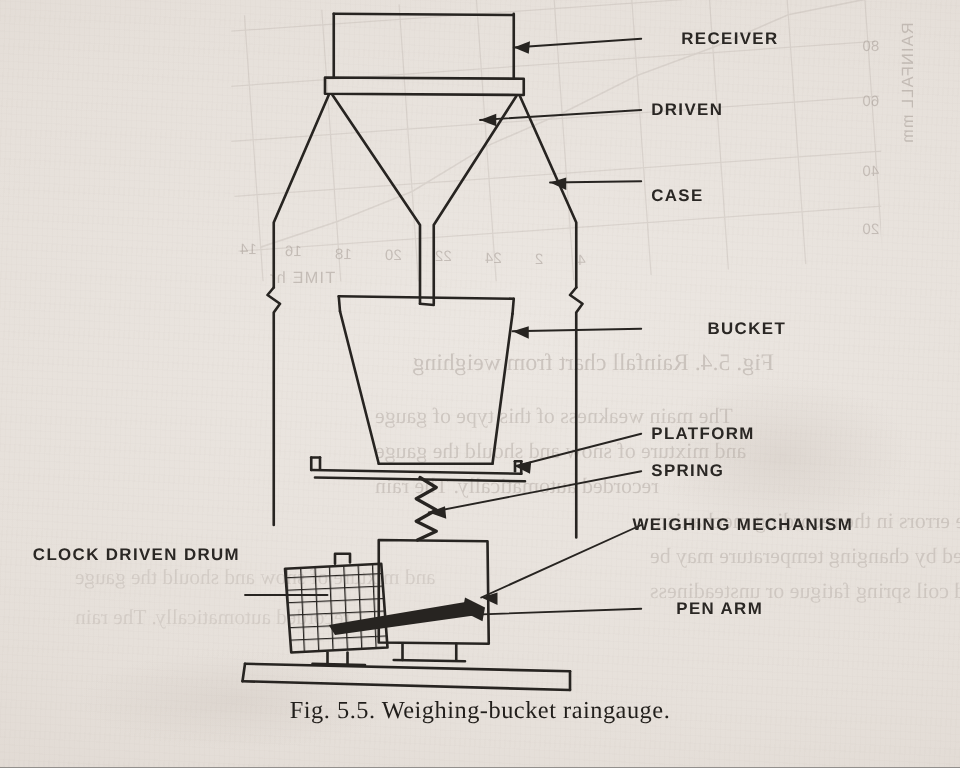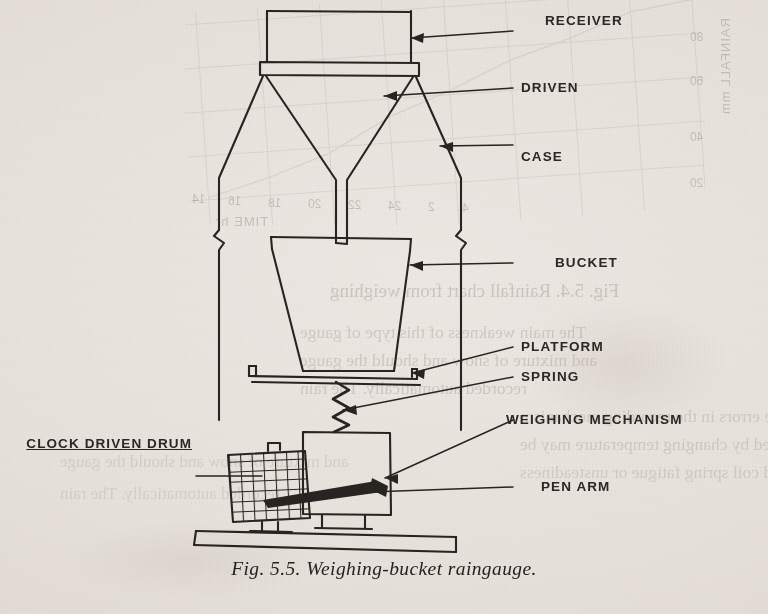--- a/index.html
+++ b/index.html
@@ -63,31 +63,30 @@
   
   .callout {
     position: absolute;
     color: #2a2724;
     font-size: 13.5px;
     font-weight: 700;
     letter-spacing: 1.1px;
     white-space: nowrap;
     font-family: "Liberation Sans", sans-serif;
   }
-  .callout.left-label { text-align: right; text-decoration: underline; }
+  .callout.left-label { text-align: right; }
 
   .caption {
     position: absolute;
     left: 0; right: 0;
     text-align: center;
     color: #221f1c;
     font-family: "Liberation Serif", serif;
     font-size: 19.5px;
     letter-spacing: .4px;
-    font-style: italic;
   }
 </style>
 </head>
 <body>
 
 <div id="page">
 
   <div class="paper-base"></div>
   <div class="paper-grain"></div>
 
@@ -257,27 +256,27 @@
       </g>
     </g>
 
     <g>
       <polygon points="376,481 382,492 268,508 263,500" fill="#272421"></polygon>
       <path d="M376,481 L382,492" stroke="#272421" stroke-width="2" fill="none"></path>
       <path d="M372,478 L388,486 L386,497 L370,489 Z" fill="#272421"></path>
     </g>
   </svg>
 
-  <div class="callout" style="left:521px; top:13px;padding-left:24px;">RECEIVER</div>
+  <div class="callout" style="left:521px; top:23px;padding-left:24px;">RECEIVER</div>
 
   <div class="callout" style="left:521px; top:80px;">DRIVEN</div>
 
   <div class="callout" style="left:521px; top:149px;">CASE</div>
 
-  <div class="callout" style="left:521px; top:255px;padding-left:34px;">BUCKET</div>
+  <div class="callout" style="left:532px; top:255px;padding-left:34px;">BUCKET</div>
 
   <div class="callout" style="left:521px; top:339px;">PLATFORM</div>
 
   <div class="callout" style="left:521px; top:369px;text-align:right;">SPRING</div>
 
   <div class="callout" style="left:506px; top:412px;">WEIGHING MECHANISM</div>
 
   <div class="callout" style="left:521px; top:479px;padding-left:20px;">PEN ARM</div>
 
   <div class="callout left-label" style="left:0px; width:192px; top:436px;">CLOCK DRIVEN DRUM</div>

